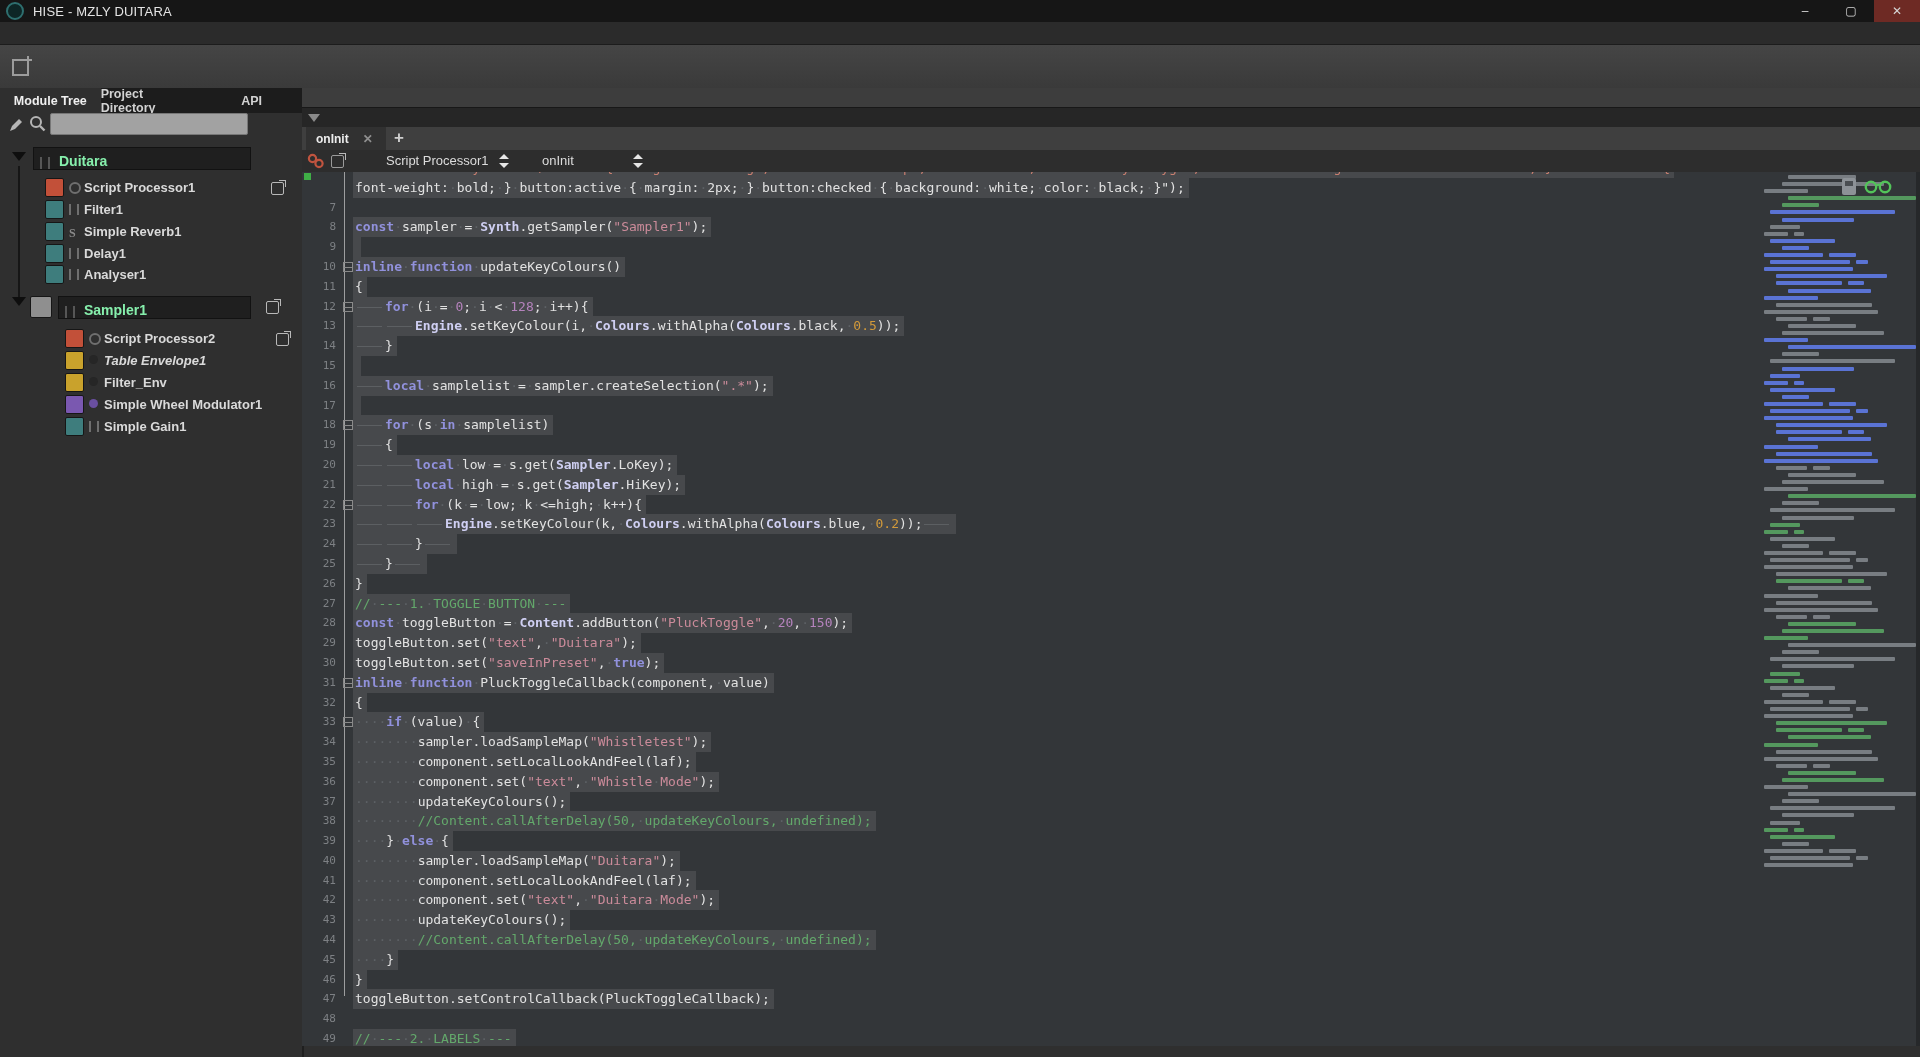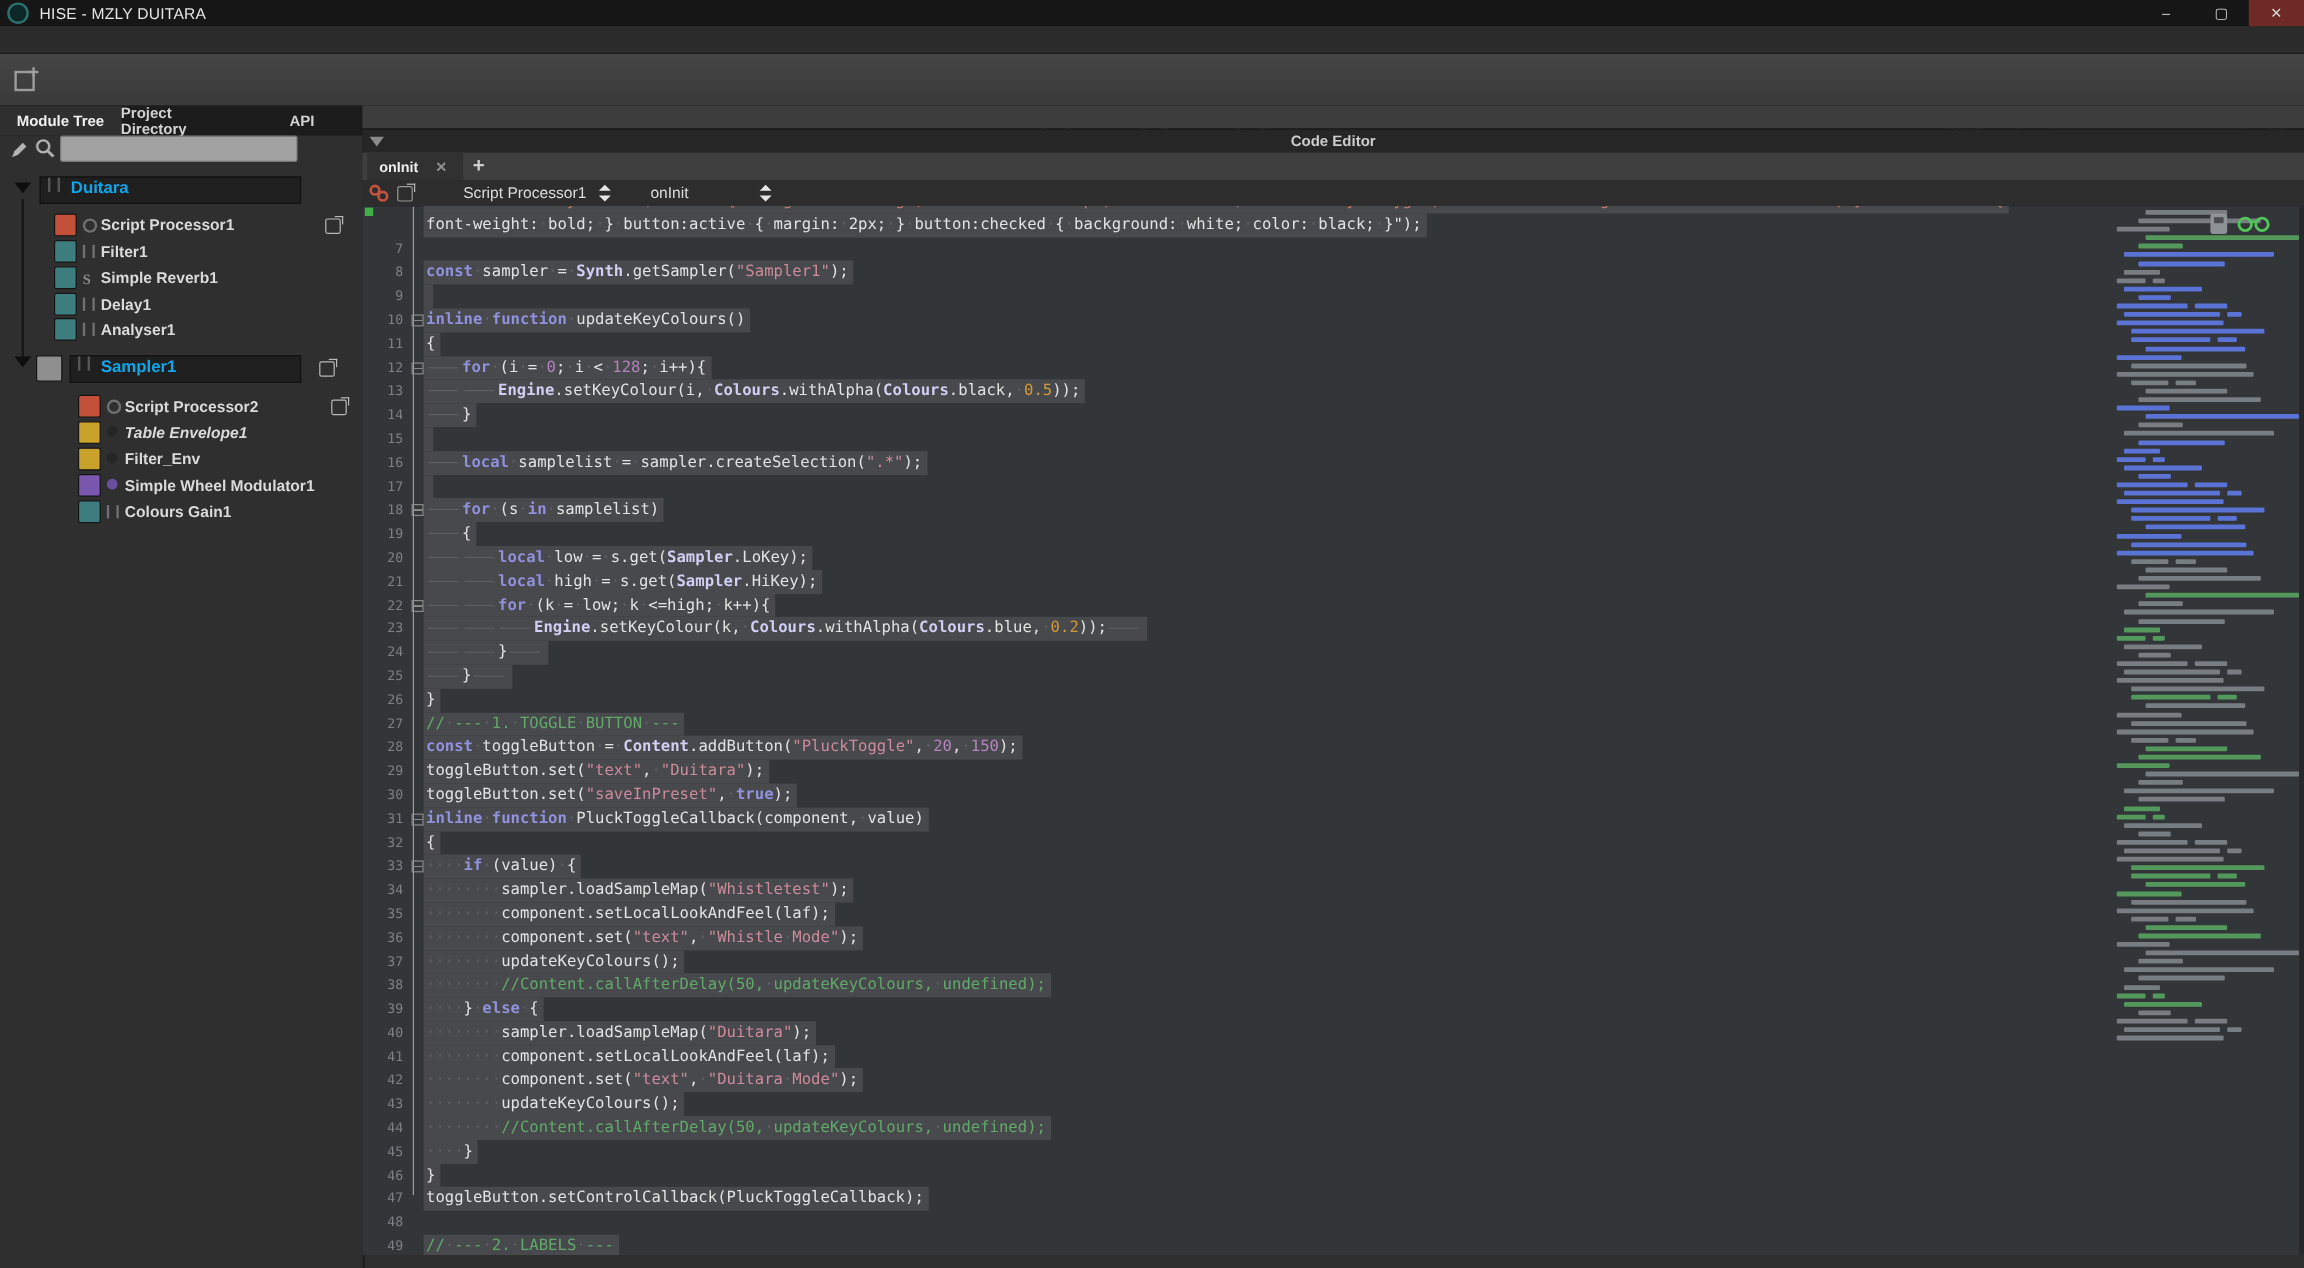--- a/index.html
+++ b/index.html
@@ -33,21 +33,21 @@
     border-right:2px solid #1f1f1f;}
   .sb-tabs{position:absolute;left:0;top:0;width:302px;height:25px;background:#1c1c1c;display:flex;}
   .sb-collapse{position:absolute;left:4px;top:7px;width:0;height:0;border-left:8px solid #6f6f6f;
     border-top:5px solid transparent;border-bottom:5px solid transparent;}
   .sb-tab{flex:1;display:flex;align-items:center;justify-content:center;color:#d2d2d2;
     font-size:12.5px;font-weight:bold;height:25px;}
   .sb-tab.active{background:#2f2f2f;color:#f0f0f0;}
   .search-input{position:absolute;left:50px;top:25px;width:196px;height:20px;background:#a2a2a2;
     border:1px solid #777;border-radius:2px;}
   .tree-hdr{position:absolute;background:#1f1f1f;border:1px solid #121212;display:flex;
-    align-items:flex-start;color:#0ea5e9;font-weight:bold;font-size:14px;}
+    align-items:flex-end;color:#86efac;font-weight:bold;font-size:14px;}
   .grip{width:6px;height:12px;border-left:2px solid #565656;border-right:2px solid #565656;
     margin:0 9px 0 6px;flex:none;}
   .chip{position:absolute;border-radius:2px;border:1px solid #161616;}
   .tree-item-label{position:absolute;color:#dadada;font-weight:bold;font-size:13px;white-space:nowrap;}
   .gl-circle{position:absolute;width:8px;height:8px;border:2px solid #6f6f6f;border-radius:50%;}
   .gl-bars{position:absolute;width:6px;height:11px;border-left:2px solid #6f6f6f;border-right:2px solid #6f6f6f;}
   .gl-dot{position:absolute;width:9px;height:9px;border-radius:50%;background:#262626;}
   .gl-s{position:absolute;color:#8a8a8a;font-size:12px;font-weight:bold;font-family:"Liberation Serif",serif;}
   .tri-down{width:0;height:0;border-top:9px solid #0e0e0e;border-left:7px solid transparent;
     border-right:7px solid transparent;position:absolute;}
@@ -264,31 +264,30 @@
         <div class="gl-dot" style="left: 89px; top: 267px;"></div>
         <div class="tree-item-label" style="left: 104px; top: 265px; font-style: italic;">Table Envelope1</div>
         <div class="chip" style="left: 65px; top: 285px; width: 17px; height: 17px; background: rgb(201, 162, 44);"></div>
         <div class="gl-dot" style="left: 89px; top: 289px;"></div>
         <div class="tree-item-label" style="left: 104px; top: 287px;">Filter_Env</div>
         <div class="chip" style="left: 65px; top: 307px; width: 17px; height: 17px; background: rgb(122, 88, 176);"></div>
         <div class="gl-dot" style="background: rgb(106, 79, 160); left: 89px; top: 311px;"></div>
         <div class="tree-item-label" style="left: 104px; top: 309px;">Simple Wheel Modulator1</div>
         <div class="chip" style="left: 65px; top: 329px; width: 17px; height: 17px; background: rgb(62, 125, 125);"></div>
         <div class="gl-bars" style="left: 89px; top: 333px;"></div>
-        <div class="tree-item-label" style="left: 104px; top: 331px;">Colours Gain1</div>
+        <div class="tree-item-label" style="left: 104px; top: 331px;">Simple Gain1</div>
         <div class="tri-down" style="left: 12px; top: 64px;"></div>
         <div class="tree-vline" style="left: 18px; top: 78px; height: 132px;"></div>
         <div class="tri-down" style="left: 12px; top: 209px;"></div>
       </div>
   </div>
 
   <div class="cp-strip"></div>
   <div class="cp-header">
     <div class="tri"></div>
-    <div class="cp-title">Code Editor</div>
   </div>
   <div class="cp-tabs">
     <div class="cp-tab">
       <span>onInit</span>
       <span class="x">✕</span>
     </div>
     <div class="cp-tab-add">+</div>
   </div>
   <div class="cp-toolbar">
     <div class="tb-ico" style="left:5px;top:3px;">

